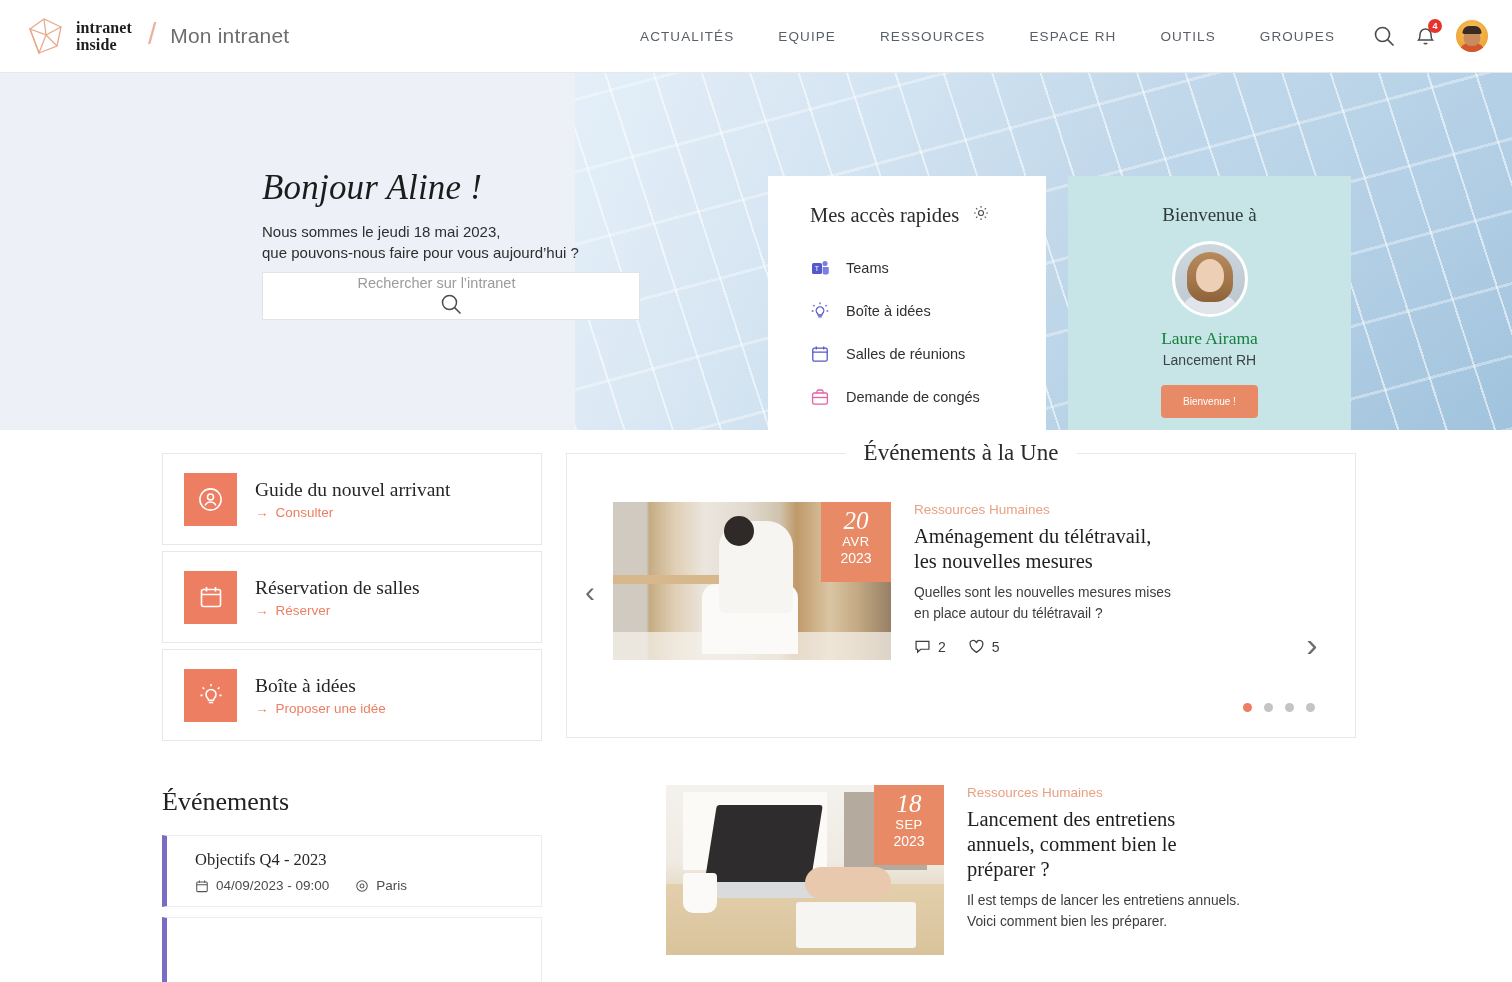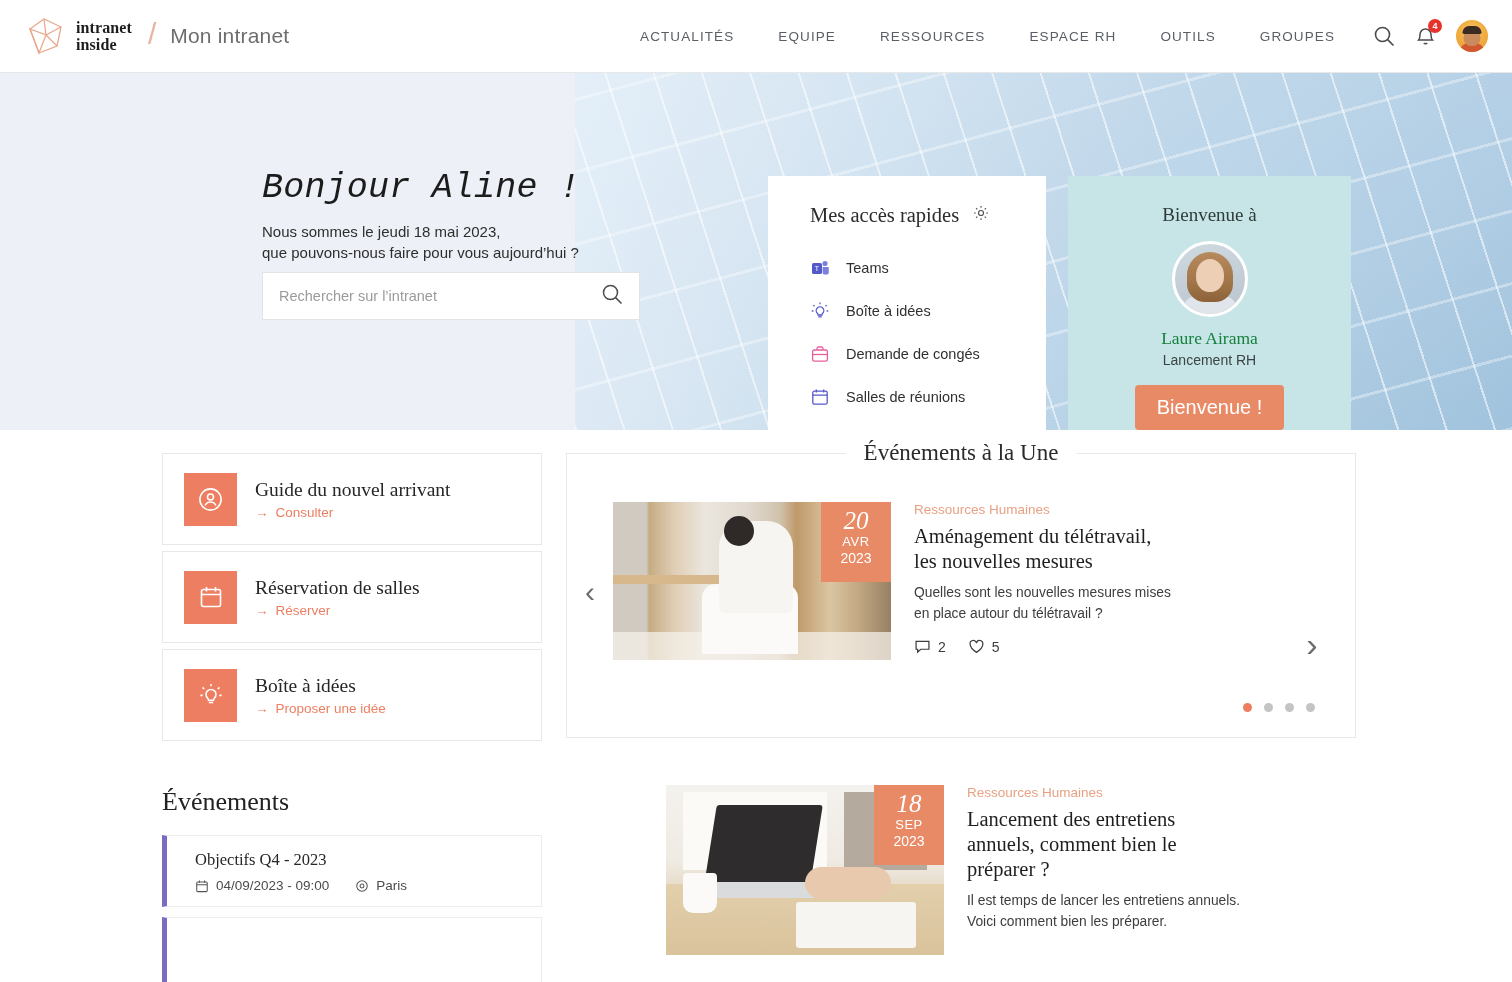--- a/index.html
+++ b/index.html
@@ -83,33 +83,33 @@
     content: ""; position: absolute; right: 0; top: 0; width: 62%; height: 100%;
     background:
       repeating-linear-gradient(72deg, rgba(255,255,255,0.55) 0px, rgba(255,255,255,0.55) 2px, rgba(255,255,255,0) 2px, rgba(255,255,255,0) 46px),
       repeating-linear-gradient(-15deg, rgba(255,255,255,0.35) 0px, rgba(255,255,255,0.35) 3px, rgba(255,255,255,0) 3px, rgba(255,255,255,0) 70px),
       linear-gradient(115deg, rgba(226,238,248,0.9) 0%, rgba(188,214,234,0.55) 45%, rgba(160,196,224,0.5) 100%);
   }
   .hero-inner { position: relative; width: 1512px; height: 357px; }
 
   .greeting { position: absolute; left: 262px; top: 95px; width: 420px; }
   .greeting h1 {
-    font-family: Liberation Mono, monospace;
+    font-family: Liberation Serif, serif;
     font-style: italic; font-weight: normal;
     font-size: 35px; color: #1c1c1c; letter-spacing: .2px;
   }
   .greeting p {
     font-size: 15px; color: #2e2e2e; line-height: 21px;
     margin-top: 13px; font-weight: 500;
   }
   .search-box {
     position: absolute; left: 262px; top: 199px;
     width: 378px; height: 48px; background: #fff;
     border: 1px solid #e3e3e3;
-    display: flex; align-items: center; padding: 0 16px;
+    display: flex; align-items: center; padding: 0 16px; flex-direction: column;
   }
   .search-box input {
     border: none; outline: none; flex: 1;
     font-size: 14.5px; color: #3b3b3b;
     font-family: "Liberation Sans", sans-serif; background: transparent;
   }
   .search-box input::placeholder { color: #9b9b9b; }
 
   
   .qa-card {
@@ -156,21 +156,21 @@
   .welcome-avatar .w-body {
     position: absolute; left: 50%; bottom: -2px; transform: translateX(-50%);
     width: 60px; height: 22px; border-radius: 22px 22px 0 0;
     background: #dfe5ea;
   }
   .welcome-name { font-family: "Liberation Serif", serif; font-size: 17.5px; color: #15803d; margin-top: 11px; }
   .welcome-role { font-size: 14px; color: #3a4444; margin-top: 3px; }
   .welcome-btn {
     display: inline-block; margin-top: 17px;
     background: #e98a66; color: #fff; border: none;
-    font-size: 20px; padding: 11px 22px; border-radius: 4px;
+    font-size: 10px; padding: 11px 22px; border-radius: 4px;
     cursor: pointer; font-family: "Liberation Sans", sans-serif;
   }
 
   
   .main { position: relative; width: 1512px; }
   .left-col { position: absolute; left: 162px; top: 23px; width: 380px; }
   .tile {
     background: #fff; border: 1px solid #e8e8e8;
     height: 92px; display: flex; align-items: center;
     padding-left: 21px; margin-bottom: 6px; cursor: pointer;
@@ -374,37 +374,37 @@
               <path d="M7.3 12.3a3.8 3.8 0 1 1 5.4 0c-.6.6-.8 1.1-.8 1.7H8.1c0-.6-.2-1.1-.8-1.7z"></path>
               <path d="M8.3 15.8h3.4"></path>
               <path d="M10 1.6v1.6M3.4 4.1l1.1 1.1M16.6 4.1l-1.1 1.1M1.8 10h1.6M16.6 10h1.6"></path>
             </svg>
           </span>
           <span class="qa-label">Boîte à idées</span>
         </div>
 
         <div class="qa-item">
           <span class="qa-ico">
+            <svg width="20" height="20" viewBox="0 0 20 20" fill="none" stroke="#5558c8" stroke-width="1.3">
+              <rect x="2.8" y="4.2" width="14.4" height="13" rx="1.5"></rect>
+              <path d="M2.8 8.2h14.4M6.3 2.5v3M13.7 2.5v3"></path>
+            </svg>
+          </span>
+          <span class="qa-label">Salles de réunions</span>
+        </div>
+
+        <div class="qa-item">
+          <span class="qa-ico">
             <svg width="20" height="20" viewBox="0 0 20 20" fill="none" stroke="#e85fa0" stroke-width="1.3">
               <rect x="2.6" y="6" width="14.8" height="11.2" rx="1.6"></rect>
               <path d="M7 6V4.4a1.4 1.4 0 0 1 1.4-1.4h3.2A1.4 1.4 0 0 1 13 4.4V6"></path>
               <path d="M2.6 10.5h14.8"></path>
             </svg>
           </span>
           <span class="qa-label">Demande de congés</span>
-        </div>
-
-        <div class="qa-item">
-          <span class="qa-ico">
-            <svg width="20" height="20" viewBox="0 0 20 20" fill="none" stroke="#5558c8" stroke-width="1.3">
-              <rect x="2.8" y="4.2" width="14.4" height="13" rx="1.5"></rect>
-              <path d="M2.8 8.2h14.4M6.3 2.5v3M13.7 2.5v3"></path>
-            </svg>
-          </span>
-          <span class="qa-label">Salles de réunions</span>
         </div>
 
         <div class="qa-item">
           <span class="qa-ico">
             <svg width="20" height="20" viewBox="0 0 20 20" fill="none" stroke="#ee7d5e" stroke-width="1.3">
               <rect x="2.8" y="3.8" width="14.4" height="13.4" rx="1.6"></rect>
               <circle cx="7.2" cy="7.8" r="1.1"></circle>
               <path d="M3.2 14.6l4.2-4 3 2.6 2.8-2.8 3.6 3.6"></path>
             </svg>
           </span>

